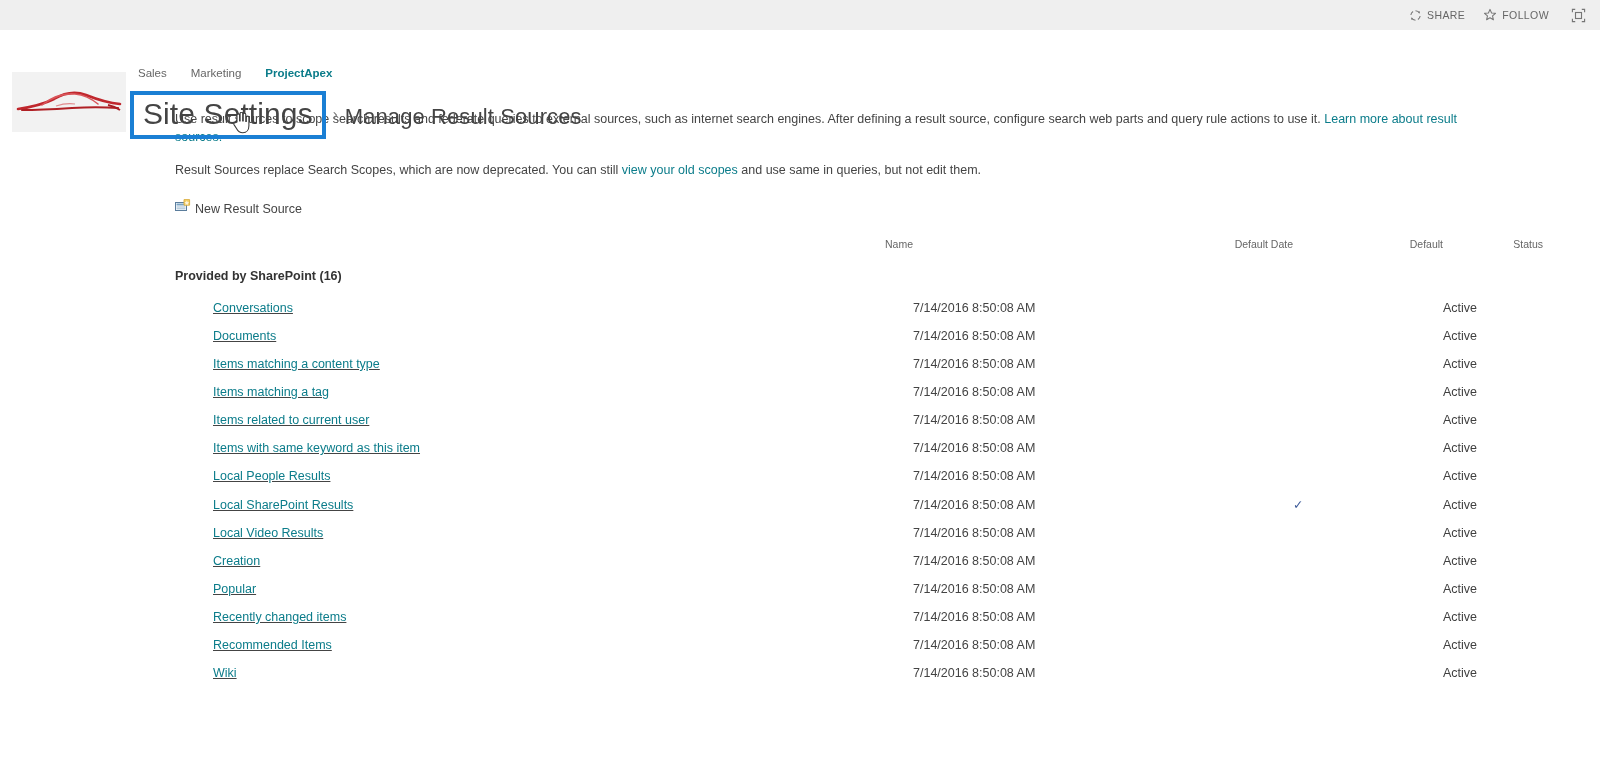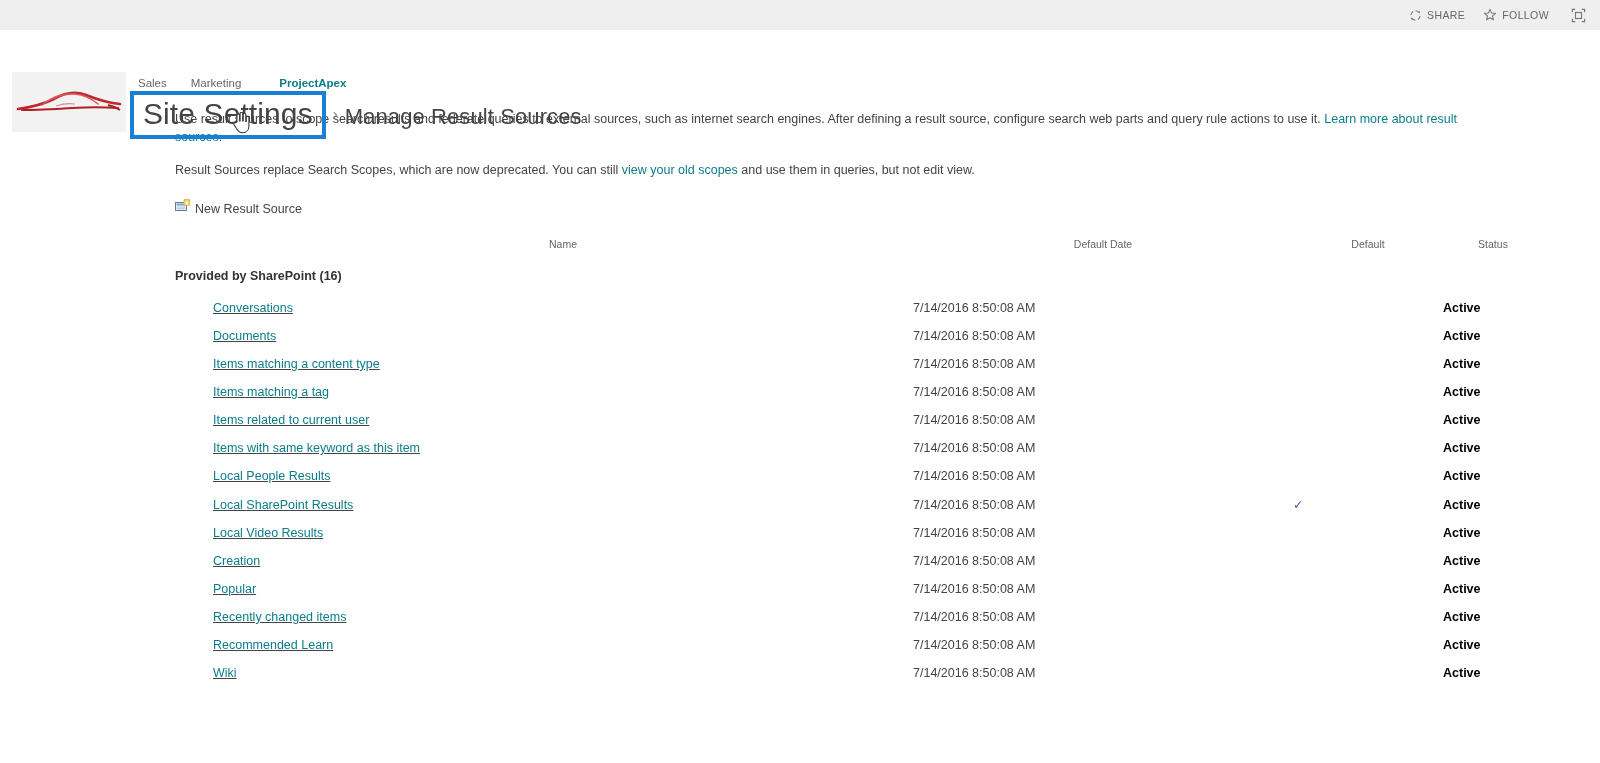--- a/index.html
+++ b/index.html
@@ -74,36 +74,35 @@
     width: 114px;
     height: 60px;
     background: #f2f2f2;
     overflow: hidden;
   }
   .logo-wrap svg { display: block; }
 
   .nav-row {
     position: absolute;
     left: 138px;
-    top: 47px;
+    top: 37px;
     display: flex;
     align-items: center;
     gap: 24px;
   }
   .nav-link {
     font-size: 11.5px;
     color: #666666;
     text-decoration: none;
     cursor: pointer;
     white-space: nowrap;
   }
   .nav-link.current {
     color: #0b7c8a;
     font-weight: bold;
-    margin-left: 14px;
   }
 
   .title-row {
     position: absolute;
     left: 130px;
     top: 61px;
     display: flex;
     align-items: baseline;
   }
   .title-box {
@@ -182,21 +181,21 @@
   .src-table {
     margin-top: 20px;
     border-collapse: collapse;
     width: 1300px;
     table-layout: fixed;
   }
   .src-table th {
     font-size: 10.5px;
     font-weight: normal;
     color: #666666;
-    text-align: center;
+    text-align: right;
     padding: 0 0 10px 0;
     vertical-align: bottom;
   }
   .col-name   { width: 700px; padding-left: 38px !important; }
   .col-date   { width: 380px; }
   .col-def    { width: 150px; margin-left: 48px; }
   .col-status { width: 100px; }
 
   .group-row td {
     font-size: 12.5px;
@@ -223,23 +222,22 @@
   .cell-date {
     color: #444444;
     font-size: 12px;
   }
   .cell-default {
     color: #3b5998;
     font-size: 16px;
     padding-left: 8px;
   }
   .cell-status {
-    color: #000000;
+    color: #404040;
     font-size: 12px;
-    font-weight: bold;
   }
 </style>
 </head>
 <body>
 
 <div class="suite-bar">
   <div class="suite-action">
     <span class="glyph">
       <svg width="13" height="13" viewBox="0 0 16 16">
         <path d="M8 2.2a5.8 5.8 0 0 1 5 2.9" fill="none" stroke="#767676" stroke-width="1.3"></path>
@@ -302,21 +300,21 @@
   </div>
 </div>
 
 <div class="content">
 
   <p class="intro-p">
     <span>Use result sources to scope search results and federate queries to external sources, such as internet search engines. After defining a result source, configure search web parts and query rule actions to use it. </span><a class="inline-link">Learn more about result sources.</a>
   </p>
 
   <p class="intro-p second">
-    <span>Result Sources replace Search Scopes, which are now deprecated. You can still </span><a class="inline-link">view your old scopes</a><span> and use them in queries, but not edit view.</span>
+    <span>Result Sources replace Search Scopes, which are now deprecated. You can still </span><a class="inline-link">view your old scopes</a><span> and use same in queries, but not edit them.</span>
   </p>
 
   <div class="new-source-row">
     <span>
       <svg width="16" height="15" viewBox="0 0 16 15">
         <rect x="0.5" y="3.5" width="11" height="8" fill="#ffffff" stroke="#5b7d9c" stroke-width="1"></rect>
         <rect x="1.5" y="4.5" width="9" height="2" fill="#7aa4c4"></rect>
         <rect x="1.5" y="7.5" width="9" height="1" fill="#9db9cf"></rect>
         <rect x="1.5" y="9.3" width="9" height="1" fill="#9db9cf"></rect>
         <path d="M9 0.6h5.6v5.6H9z" fill="#f5d06a" stroke="#d9ad3e" stroke-width="0.9"></path>
@@ -405,21 +403,21 @@
           <td class="cell-default"></td>
           <td class="cell-status">Active</td>
         </tr>
         <tr class="data-row">
           <td class="cell-name"><a class="row-link">Recently changed items</a></td>
           <td class="cell-date">7/14/2016 8:50:08 AM</td>
           <td class="cell-default"></td>
           <td class="cell-status">Active</td>
         </tr>
         <tr class="data-row">
-          <td class="cell-name"><a class="row-link">Recommended Learn</a></td>
+          <td class="cell-name"><a class="row-link">Recommended Items</a></td>
           <td class="cell-date">7/14/2016 8:50:08 AM</td>
           <td class="cell-default"></td>
           <td class="cell-status">Active</td>
         </tr>
         <tr class="data-row">
           <td class="cell-name"><a class="row-link">Wiki</a></td>
           <td class="cell-date">7/14/2016 8:50:08 AM</td>
           <td class="cell-default"></td>
           <td class="cell-status">Active</td>
         </tr>

